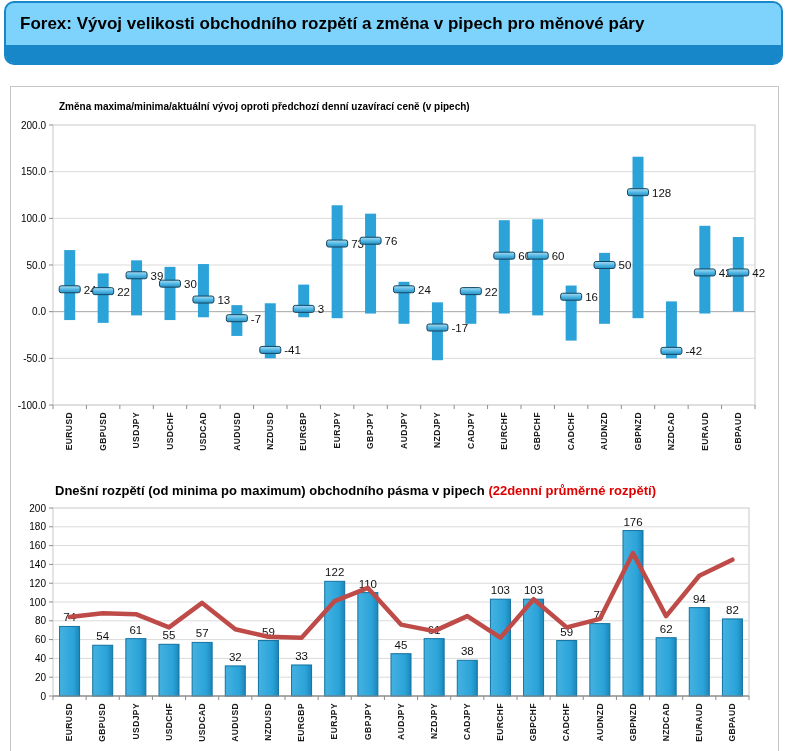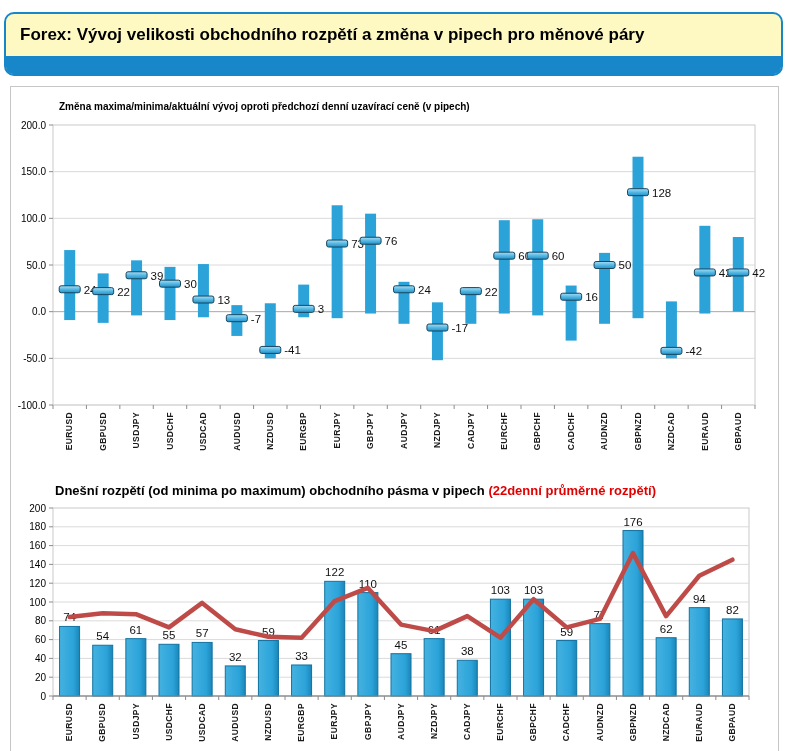--- a/index.html
+++ b/index.html
@@ -1,20 +1,20 @@
 <!DOCTYPE html>
 <html><head>
 <meta charset="utf-8">
 <style>
   html,body{margin:0;padding:0;background:#ffffff;}
   body{width:791px;height:751px;overflow:hidden;position:relative;
        font-family:"Liberation Sans", sans-serif;color:#000;}
 
-  .header-box{position:absolute;left:4px;top:12px;width:775px;height:60px;
-              background:#fef9c3;border:2px solid #1787C9;border-radius:10px;}
+  .header-box{position:absolute;left:4px;top:1px;width:775px;height:60px;
+              background:#7dd3fc;border:2px solid #1787C9;border-radius:10px;}
   .header-title{position:absolute;left:14px;top:11px;font-size:17px;font-weight:bold;
                 white-space:nowrap;}
   .header-strip{position:absolute;left:0;bottom:0;width:100%;height:18px;
                 background:#1787C9;border-radius:0 0 7px 7px;}
 
   .panel{position:absolute;left:10px;top:86px;width:769px;height:680px;
          background:#fff;border:1px solid #c6c6c6;box-sizing:border-box;}
 
   .chart1-title{position:absolute;left:48px;top:14px;font-size:10px;font-weight:bold;
                 white-space:nowrap;}

